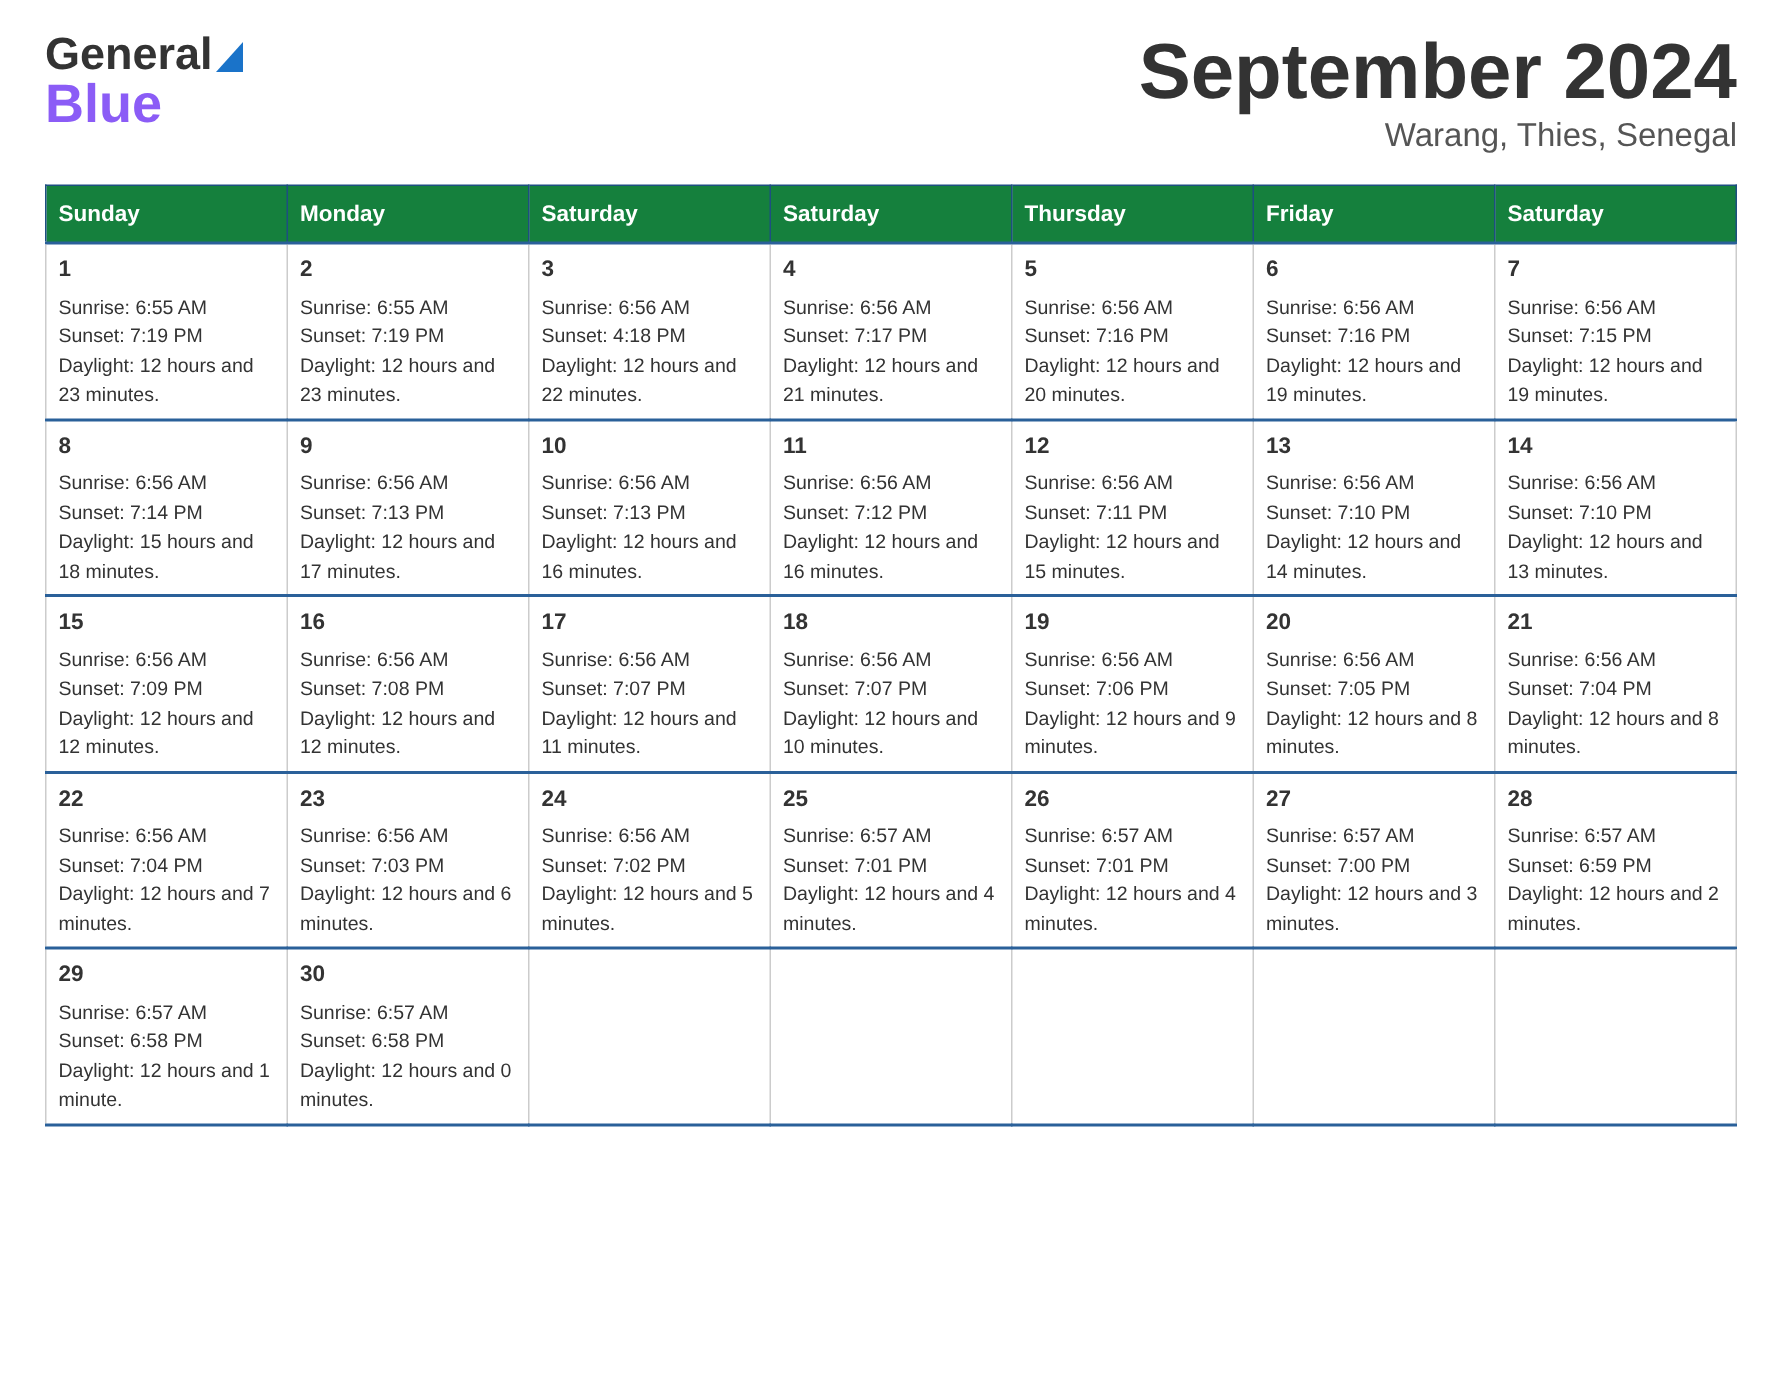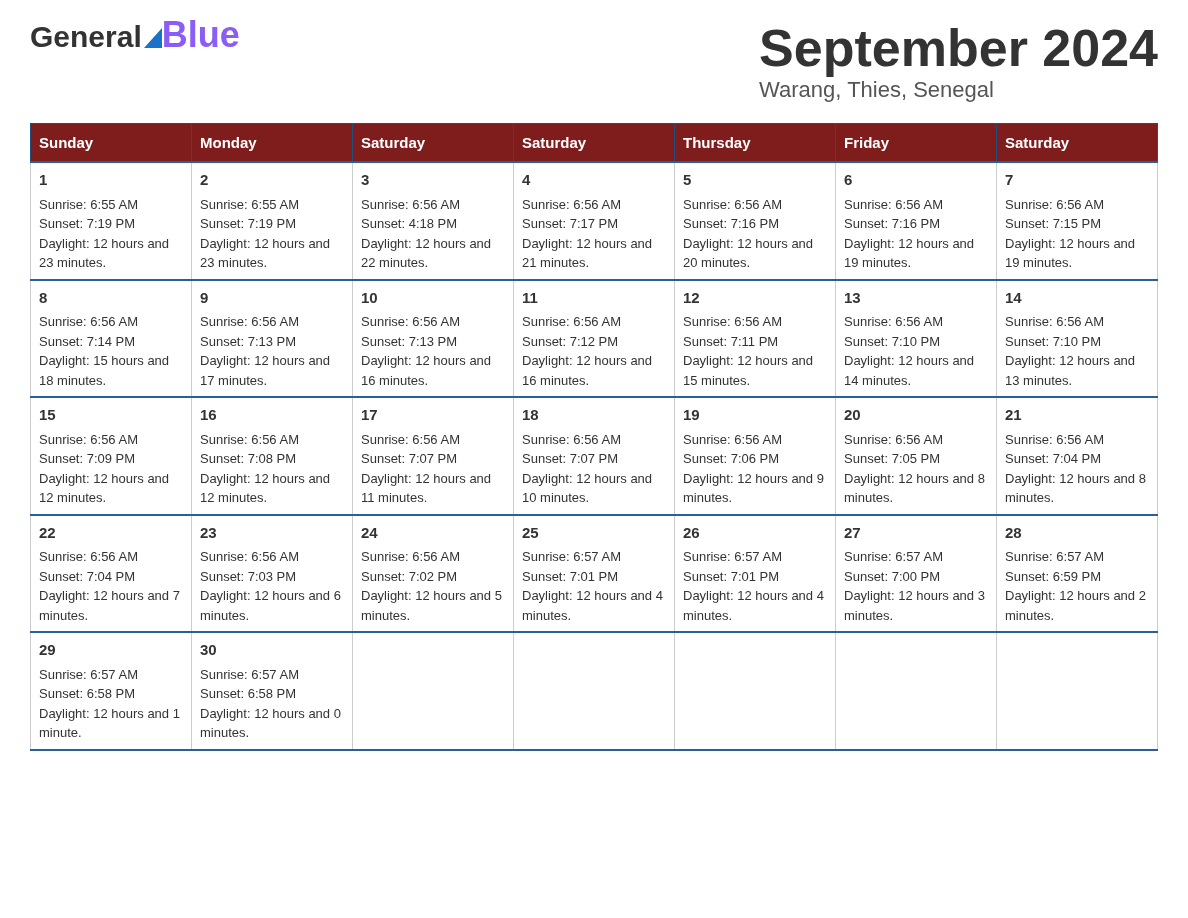--- a/index.html
+++ b/index.html
@@ -10,43 +10,44 @@
       color: #333;
     }
     .header-area {
       display: flex;
       justify-content: space-between;
       align-items: flex-start;
       margin-bottom: 20px;
     }
     .logo {
       display: flex;
-      flex-direction: row;
+      flex-direction: column;
       align-items: flex-start;
     }
     .title-area {
+      text-align: right;
     }
     .main-title {
       font-size: 52px;
       font-weight: bold;
       color: #333;
       line-height: 1.1;
     }
     .subtitle {
       font-size: 22px;
       color: #555;
       margin-top: 0;
     }
     .calendar {
       width: 100%;
       border-collapse: collapse;
       border: 1px solid #aaa;
     }
     .calendar th {
-      background-color: #7f1d1d;
+      background-color: #15803d;
       color: #fff;
       padding: 10px 8px;
       font-size: 15px;
       font-weight: bold;
       text-align: left;
       border: 1px solid #1d4f80;
     }
     .calendar td {
       vertical-align: top;
       padding: 6px 8px;

